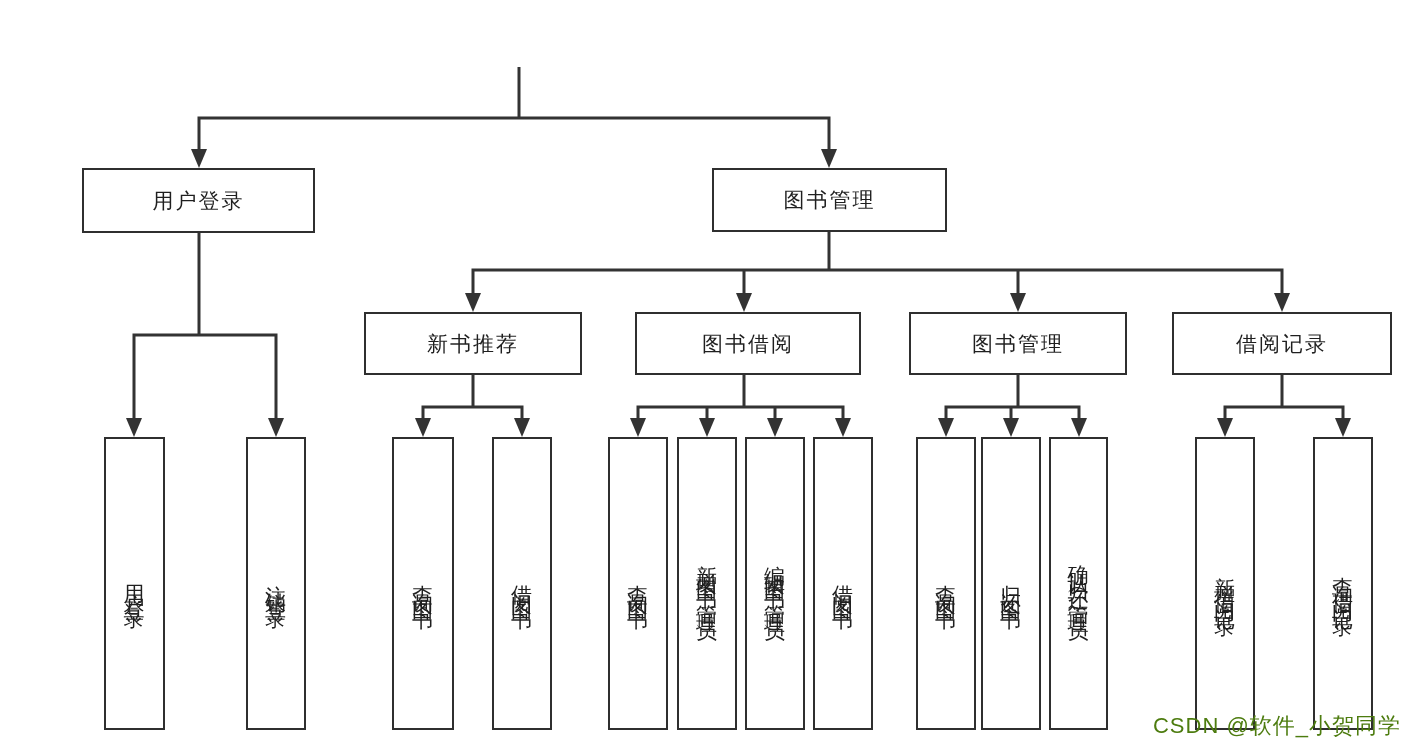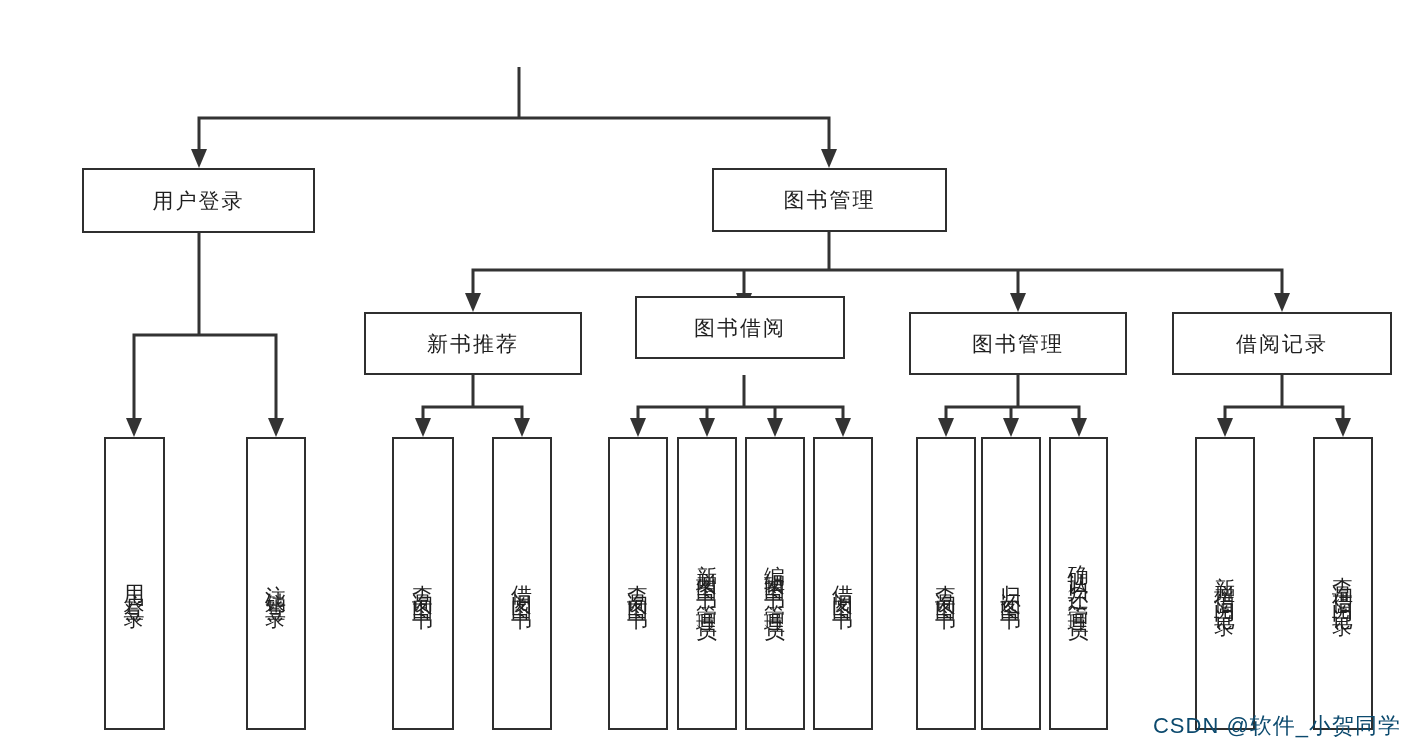--- a/index.html
+++ b/index.html
@@ -13,21 +13,21 @@
     display:flex;align-items:center;justify-content:center;
   }
   .hlabel{font-size:21px;letter-spacing:2px;white-space:nowrap;}
   .leaf span{
     writing-mode:vertical-rl;text-orientation:mixed;
     font-size:21px;letter-spacing:8px;line-height:1;white-space:nowrap;
   }
   .leaf{top:437px;height:293px;}
   #watermark{
     position:absolute;top:711px;right:4px;z-index:5;
-    font-size:22px;letter-spacing:1px;color:#0c4a6e;white-space:nowrap;
+    font-size:22px;letter-spacing:1px;color:#4d7c0f;white-space:nowrap;
   }
 </style>
 </head>
 <body>
 
 <div id="canvas">
 
   <svg id="wires" viewBox="0 0 1405 747" xmlns="http://www.w3.org/2000/svg">
     <g stroke="#333333" stroke-width="3" fill="none" stroke-linejoin="miter">
 
@@ -75,21 +75,21 @@
   <div class="box" style="left:82px;top:168px;width:233px;height:65px;">
     <span class="hlabel">用户登录</span>
   </div>
   <div class="box" style="left:712px;top:168px;width:235px;height:64px;">
     <span class="hlabel">图书管理</span>
   </div>
 
   <div class="box" style="left:364px;top:312px;width:218px;height:63px;">
     <span class="hlabel">新书推荐</span>
   </div>
-  <div class="box" style="left:635px;top:296px;width:210px;height:63px;">
+  <div class="box" style="left:635px;top:312px;width:226px;height:63px;">
     <span class="hlabel">图书借阅</span>
   </div>
   <div class="box" style="left:909px;top:312px;width:218px;height:63px;">
     <span class="hlabel">图书管理</span>
   </div>
   <div class="box" style="left:1172px;top:312px;width:220px;height:63px;">
     <span class="hlabel">借阅记录</span>
   </div>
 
   <div class="box leaf" style="left:104px;width:61px;">

